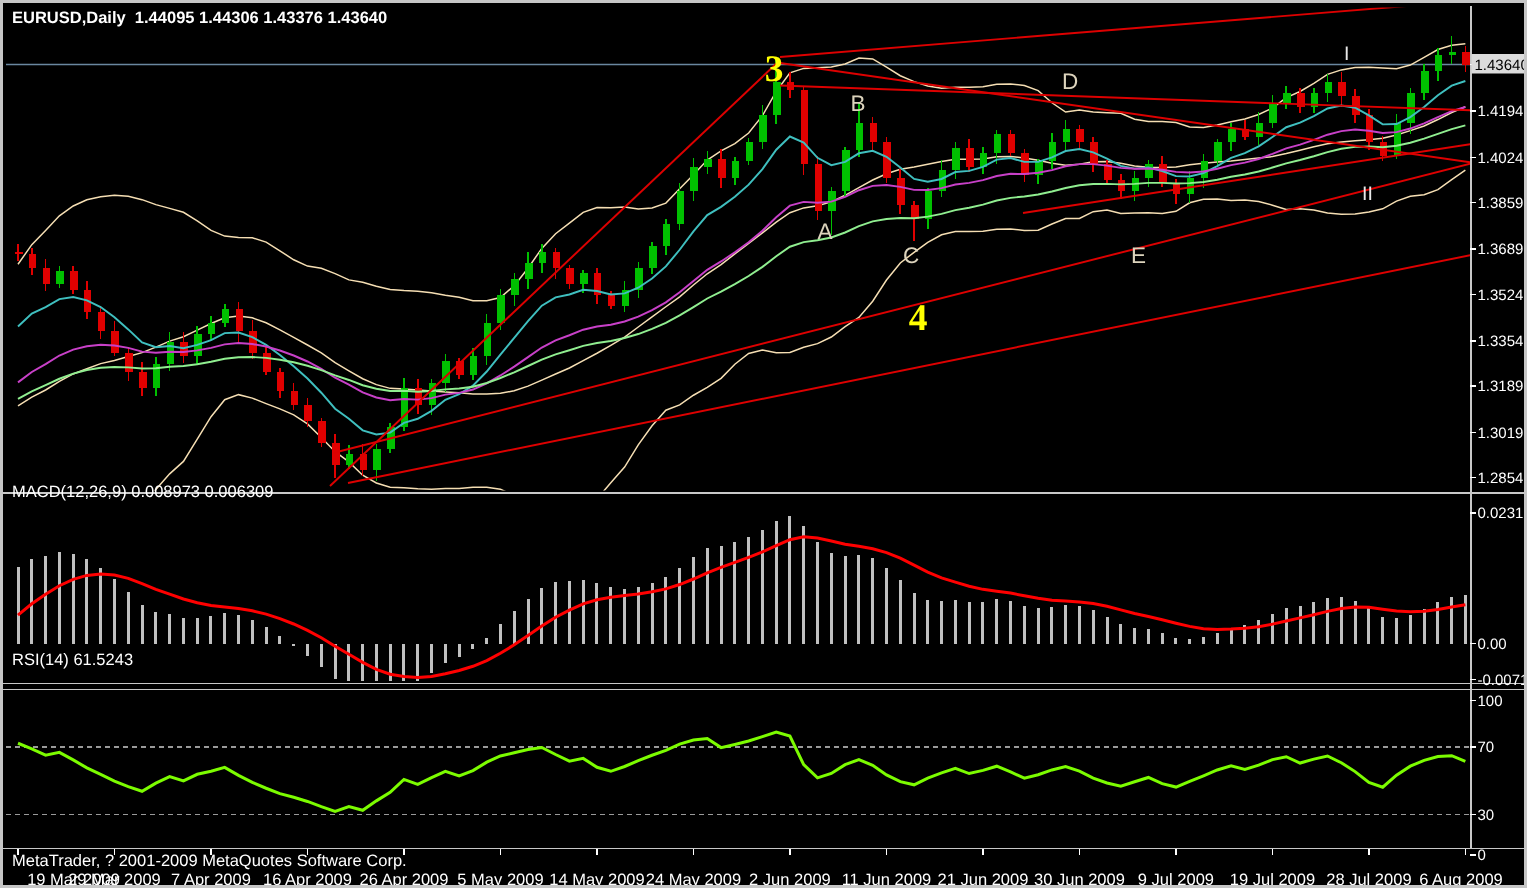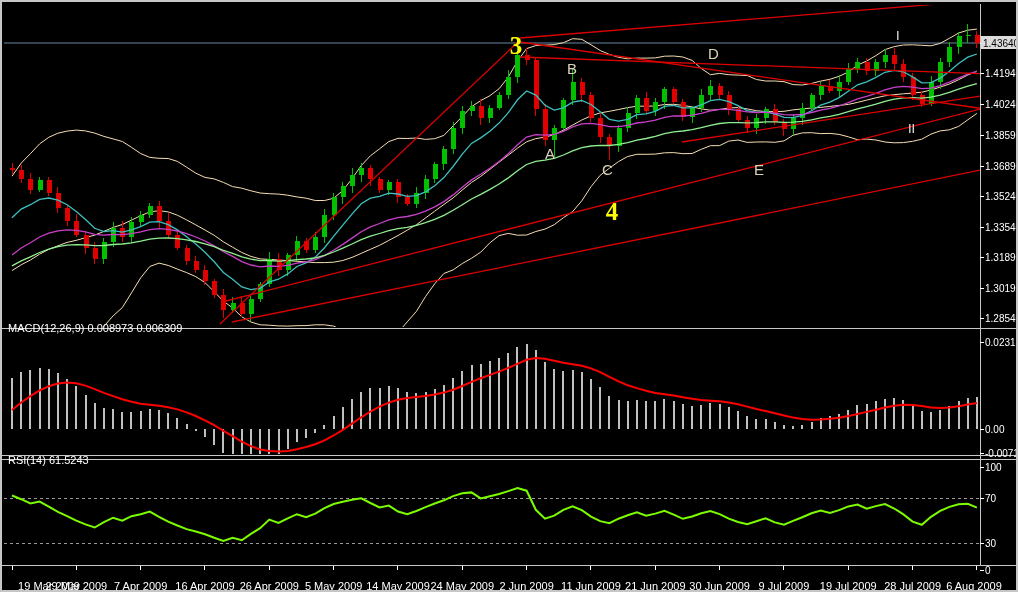--- a/index.html
+++ b/index.html
@@ -5,21 +5,21 @@
   html,body{margin:0;padding:0;background:#2a2a2a;}
   #chart-window{
     position:relative;width:1018px;height:592px;background:#000;
     border:2px solid #C6C6C6;box-sizing:border-box;overflow:hidden;
     font-family:"Liberation Sans",sans-serif;
   }
   #chart-svg{position:absolute;left:0;top:0;}
   .lbl{position:absolute;color:#FFFFFF;font-size:11px;white-space:pre;z-index:5;}
   .lbl.title{left:6px;top:4px;font-weight:bold;}
   .lbl.macd{left:6px;top:320px;}
-  .lbl.rsi{left:6px;top:452px;text-align:right;}
+  .lbl.rsi{left:6px;top:432px;text-align:right;}
   .lbl.copy{left:6px;top:566px;}
 </style>
 </head>
 <body>
 
 <div id="chart-window">
   <svg id="chart-svg" width="1018" height="592">
       <defs>
         <clipPath id="cm">
           <rect x="2" y="3" width="976" height="322"></rect>
@@ -465,15 +465,17 @@
         <line x1="781.96" y1="564" x2="781.96" y2="568" stroke="#FFFFFF" stroke-width="1" shape-rendering="crispEdges"></line>
         <text x="781.96" y="588" fill="#FFFFFF" font-size="11" font-family="&quot;Liberation Sans&quot;,sans-serif" text-anchor="middle">9 Jul 2009</text>
         <line x1="846.29" y1="564" x2="846.29" y2="568" stroke="#FFFFFF" stroke-width="1" shape-rendering="crispEdges"></line>
         <text x="846.29" y="588" fill="#FFFFFF" font-size="11" font-family="&quot;Liberation Sans&quot;,sans-serif" text-anchor="middle">19 Jul 2009</text>
         <line x1="910.62" y1="564" x2="910.62" y2="568" stroke="#FFFFFF" stroke-width="1" shape-rendering="crispEdges"></line>
         <text x="910.62" y="588" fill="#FFFFFF" font-size="11" font-family="&quot;Liberation Sans&quot;,sans-serif" text-anchor="middle">28 Jul 2009</text>
         <line x1="974.9499999999999" y1="564" x2="974.9499999999999" y2="568" stroke="#FFFFFF" stroke-width="1" shape-rendering="crispEdges"></line>
         <text x="972" y="588" fill="#FFFFFF" font-size="11" font-family="&quot;Liberation Sans&quot;,sans-serif" text-anchor="middle">6 Aug 2009</text>
       </g>
     </svg>
+  <div class="lbl title">EURUSD,Daily  1.44095 1.44306 1.43376 1.43640</div>
   <div class="lbl macd">MACD(12,26,9) 0.008973 0.006309</div>
   <div class="lbl rsi">RSI(14) 61.5243</div>
+  <div class="lbl copy">MetaTrader, ? 2001-2009 MetaQuotes Software Corp.</div>
 </div>
 
 </body></html>

